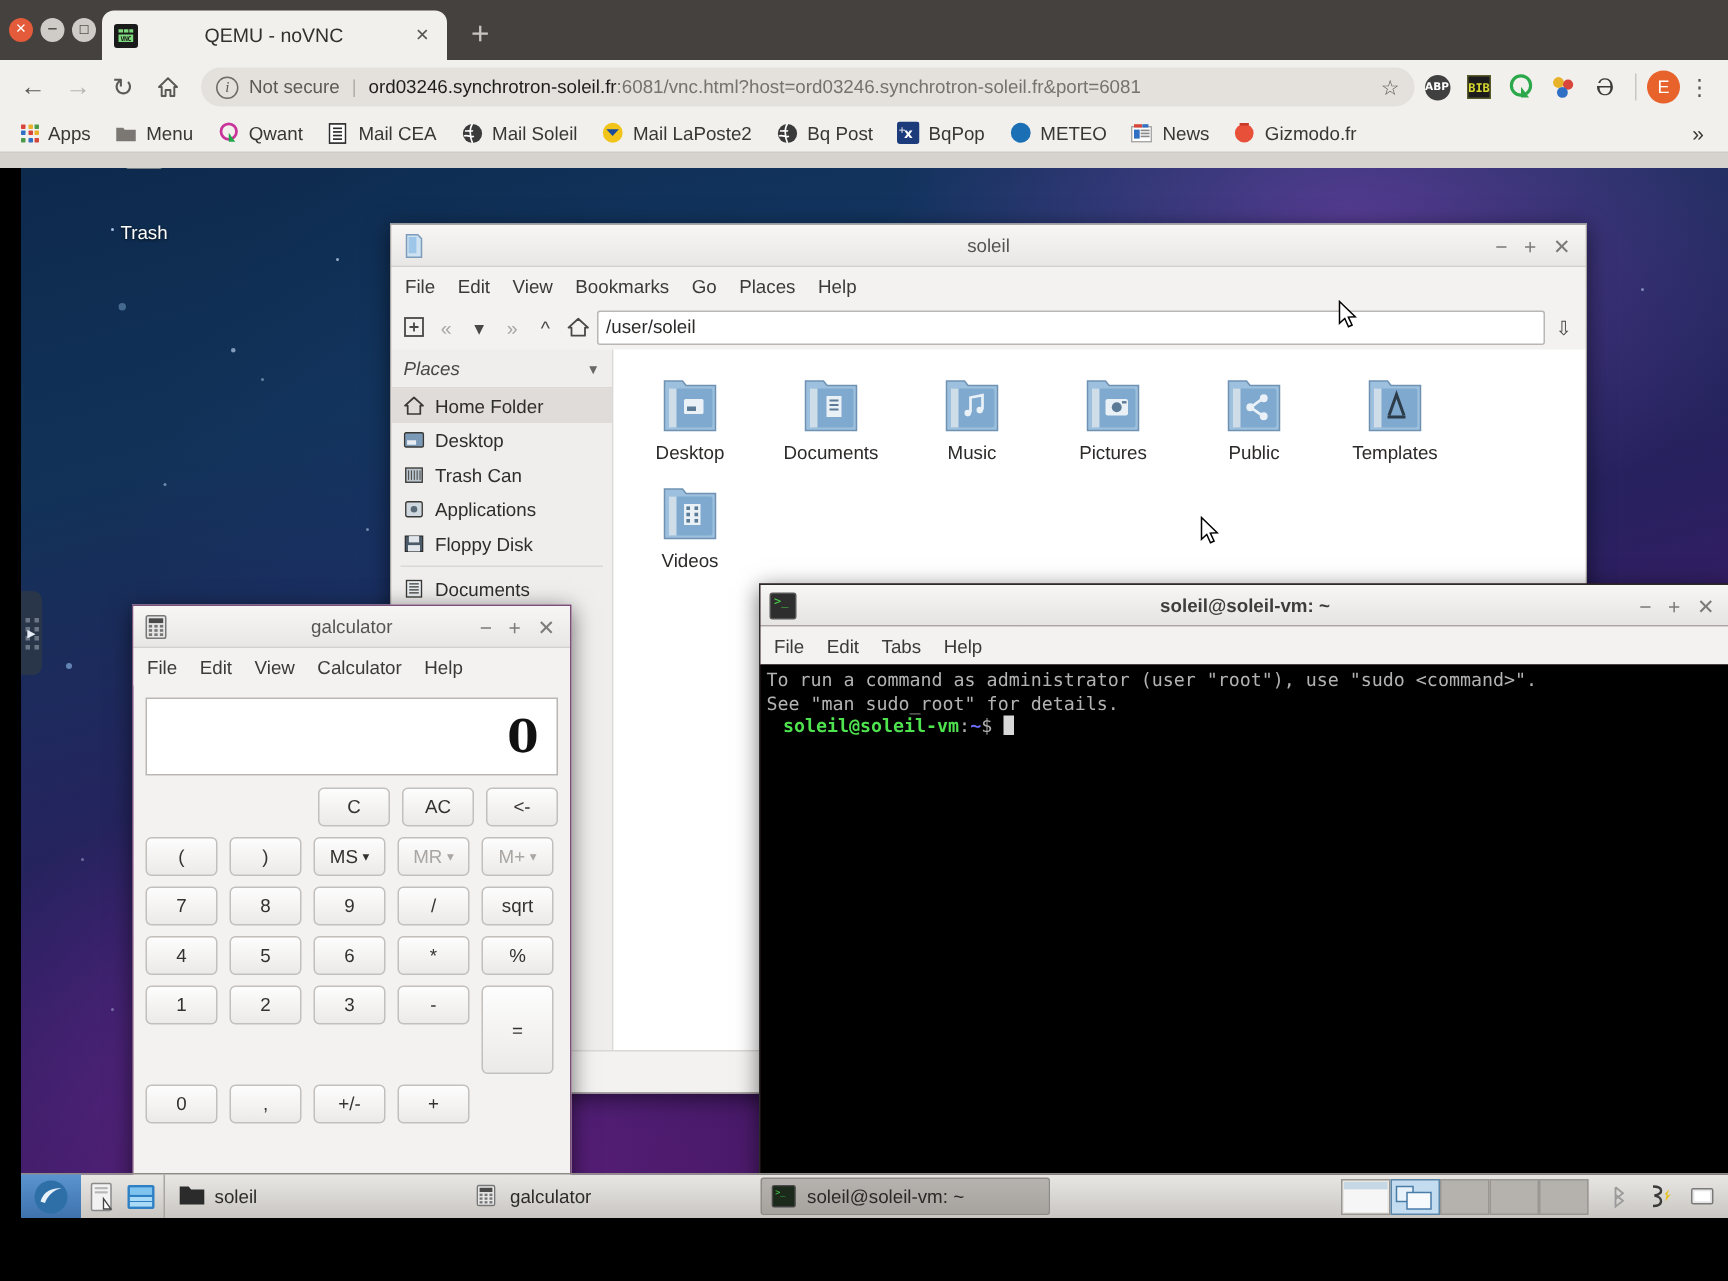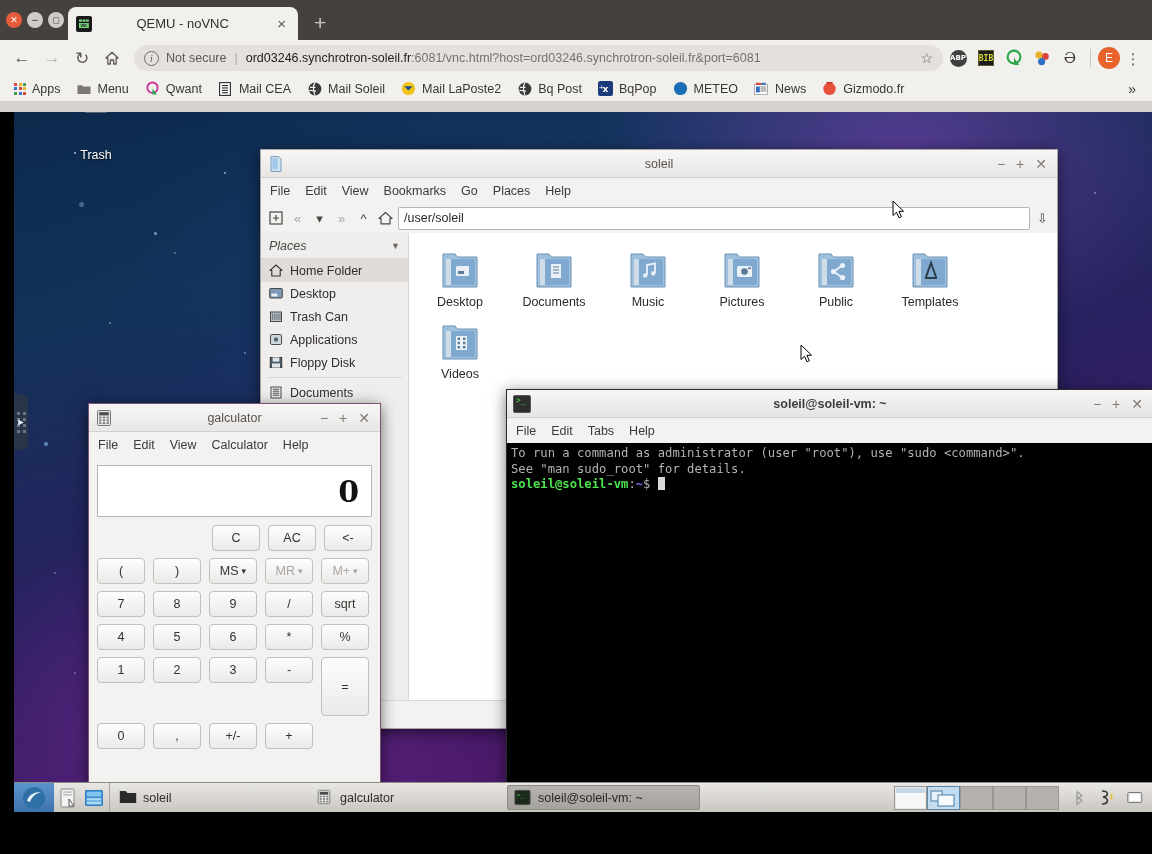--- a/index.html
+++ b/index.html
@@ -158,21 +158,21 @@
   #term .wtitle .wtxt { font-weight:bold; color:#3f3d3b; }
   #term .tico { width:18px;height:18px;background:#2e2e2e;border:1px solid #555;border-radius:2px;
                 display:flex;align-items:flex-start;justify-content:flex-start;padding:1px 0 0 2px; }
   #term .tico i { color:#4ad24a;font-size:8px;font-family:"DejaVu Sans Mono",monospace;line-height:8px; }
   #term .tmenu { height:25px; background:#f3f2f1; display:flex; align-items:center; gap:15px; padding:0 9px;
                  font-size:12.5px; color:#3c3a38; }
   #term .screen { background:#000; height:calc(100% - 53px); padding:3px 4px;
                   font-family:"DejaVu Sans Mono", monospace; font-size:12.2px; line-height:15.5px; }
   #term .screen .l { color:#b2b2b2; white-space:pre; }
   #term .screen .prompt { white-space:pre; }
-  #term .screen .prompt .u { color:#4ee24e; font-weight:bold; }
+  #term .screen .prompt .u { color:#4ee24e; font-weight:bold;margin-left:11px; }
   #term .screen .prompt .c { color:#b2b2b2; }
   #term .screen .prompt .p { color:#6e6eff; font-weight:bold; }
   #term .cursor { display:inline-block; width:7px; height:13px; background:#d8d8d8; vertical-align:-2px; }
 
   
   #taskbar { position:absolute; left:14px; bottom:42px; width:1138px; height:30px;
              background:linear-gradient(#e9e7e4,#c9c6c2); border-top:1px solid #8f8c88;
              display:flex; align-items:stretch; }
   #taskbar .tstart { width:40px; background:linear-gradient(#5a94cf,#3e72ad); display:flex;
                      align-items:center; justify-content:center; }

